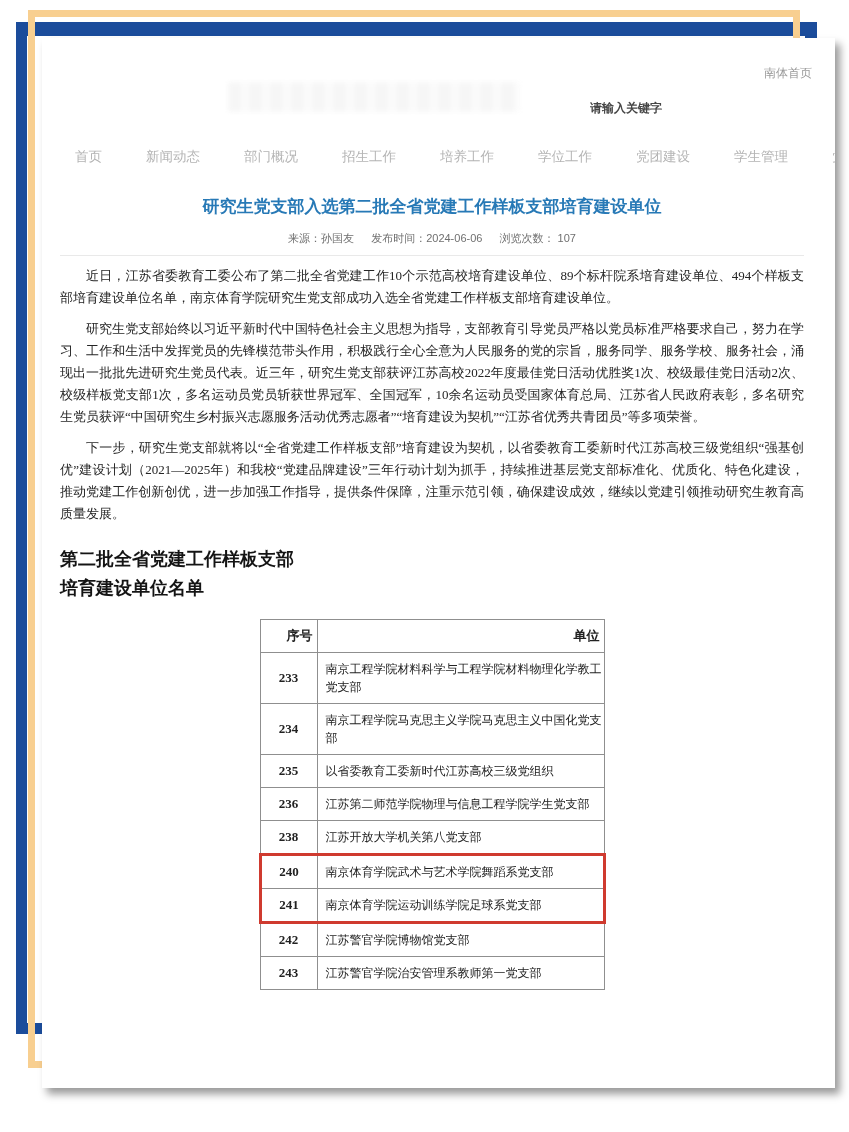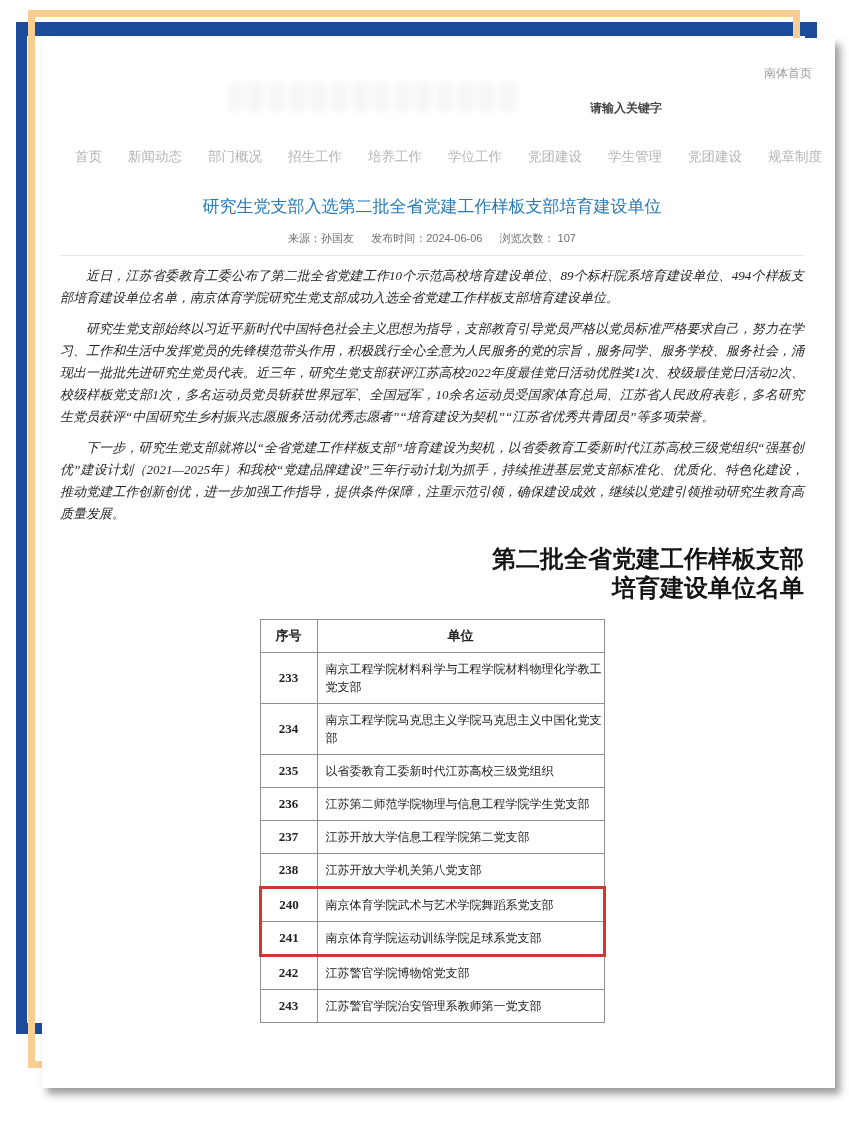--- a/index.html
+++ b/index.html
@@ -38,54 +38,54 @@
   }
   .search-input{
     position:absolute;top:62px;right:113px;width:130px;
     border:none;outline:none;background:transparent;
     font-size:12px;font-weight:bold;color:#a21caf;
     font-family:"Liberation Sans",sans-serif;
   }
   .search-input::placeholder{color:#474747;opacity:1;font-weight:bold;}
   .main-nav{
     position:absolute;left:33px;top:110px;width:730px;
-    display:flex;gap:26px;white-space:nowrap;
+    display:flex;gap:44px;white-space:nowrap;
   }
   .nav-item{font-size:13.5px;color:#b4b4b4;cursor:pointer;}
   .article{
     position:absolute;left:18px;top:150px;width:744px;
   }
   .article-title{
     margin:8px 0 0;text-align:center;
-    font-size:17px;font-weight:normal;color:var(--title-blue,#2779b6);
+    font-size:17px;font-weight:bold;color:var(--title-blue,#2779b6);
     line-height:22px;
   }
   .article-meta{
     margin-top:13px;text-align:center;
     font-size:11px;color:#6f6f6f;
   }
   .article-meta span{margin:12px 7px;text-align:center;}
   .divider{border:none;border-top:1px solid #e9e9e9;margin:9px 0 2px;}
   .body-text p{
     margin:9px 0;text-indent:2em;text-align:justify;
     font-family:"Liberation Serif",serif;
-    font-size:13px;line-height:22px;color:#252525;font-style:italic;
+    font-size:13px;line-height:22px;color:#252525;
   }
   .list-title{
-    margin-top:20px;text-align:right;
+    margin-top:20px;text-align:left;
     font-family:"Liberation Serif",serif;
-    font-size:24px;font-weight:bold;color:#141414;line-height:29px;
+    font-size:18px;font-weight:bold;color:#141414;line-height:29px;
   }
   .roster-table{
     margin:16px auto 0;border-collapse:collapse;
     font-family:"Liberation Serif",serif;color:#222;
   }
   .roster-table th,.roster-table td{border:1px solid #8f8f8f;}
   .roster-table th{
-    font-size:13px;font-weight:bold;text-align:center;
+    font-size:13px;font-weight:bold;text-align:right;
     height:28px;padding:2px 4px;
   }
   .roster-table th.col-no{width:48px;}
   .roster-table th.col-unit{width:278px;}
   .roster-table td.no{
     text-align:center;font-size:13px;font-weight:700;padding:2px;
   }
   .roster-table td.unit{
     font-size:12px;line-height:18px;text-align:left;
     padding:7px 2px 7px 8px;
@@ -161,24 +161,20 @@
           </tr>
           <tr>
             <td class="no">235</td>
             <td class="unit">以省委教育工委新时代江苏高校三级党组织</td>
           </tr>
           <tr>
             <td class="no">236</td>
             <td class="unit">江苏第二师范学院物理与信息工程学院学生党支部</td>
           </tr>
           <tr>
-            <td class="no">237</td>
-            <td class="unit">江苏开放大学信息工程学院第二党支部</td>
-          </tr>
-          <tr>
             <td class="no">238</td>
             <td class="unit">江苏开放大学机关第八党支部</td>
           </tr>
         </tbody>
       <tbody class="highlight">
           <tr>
             <td class="no">240</td>
             <td class="unit">南京体育学院武术与艺术学院舞蹈系党支部</td>
           </tr>
           <tr>

